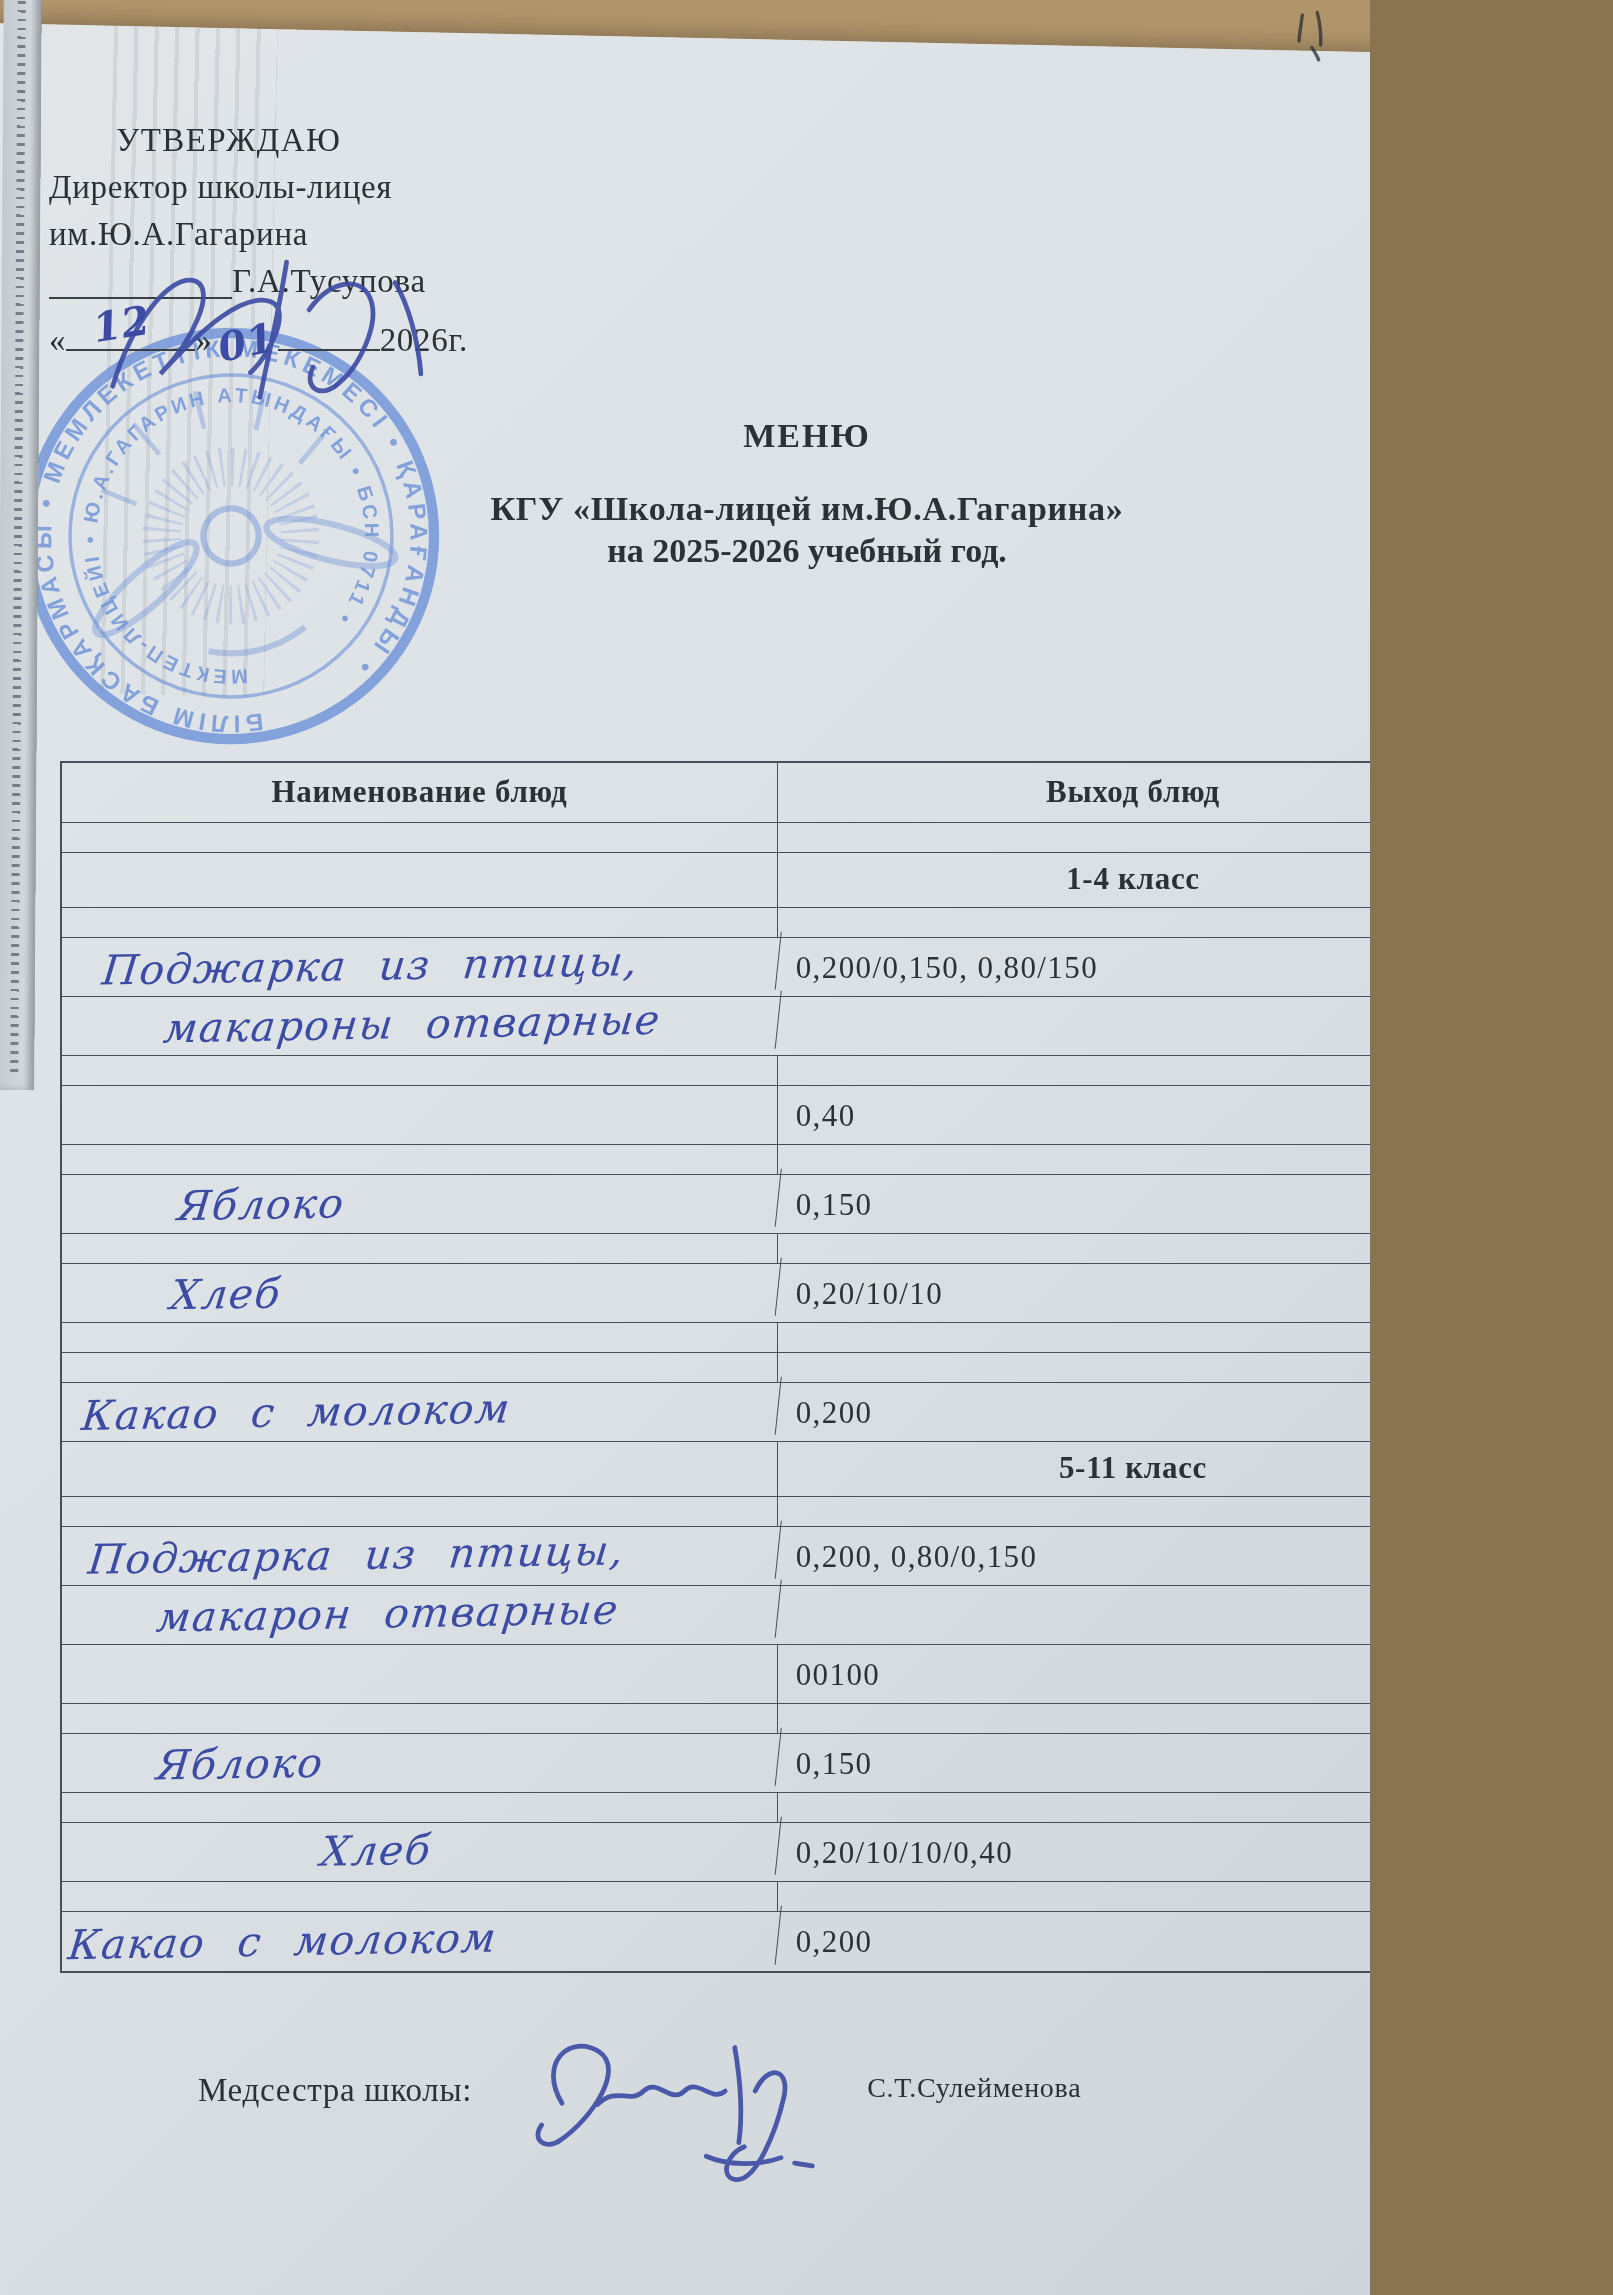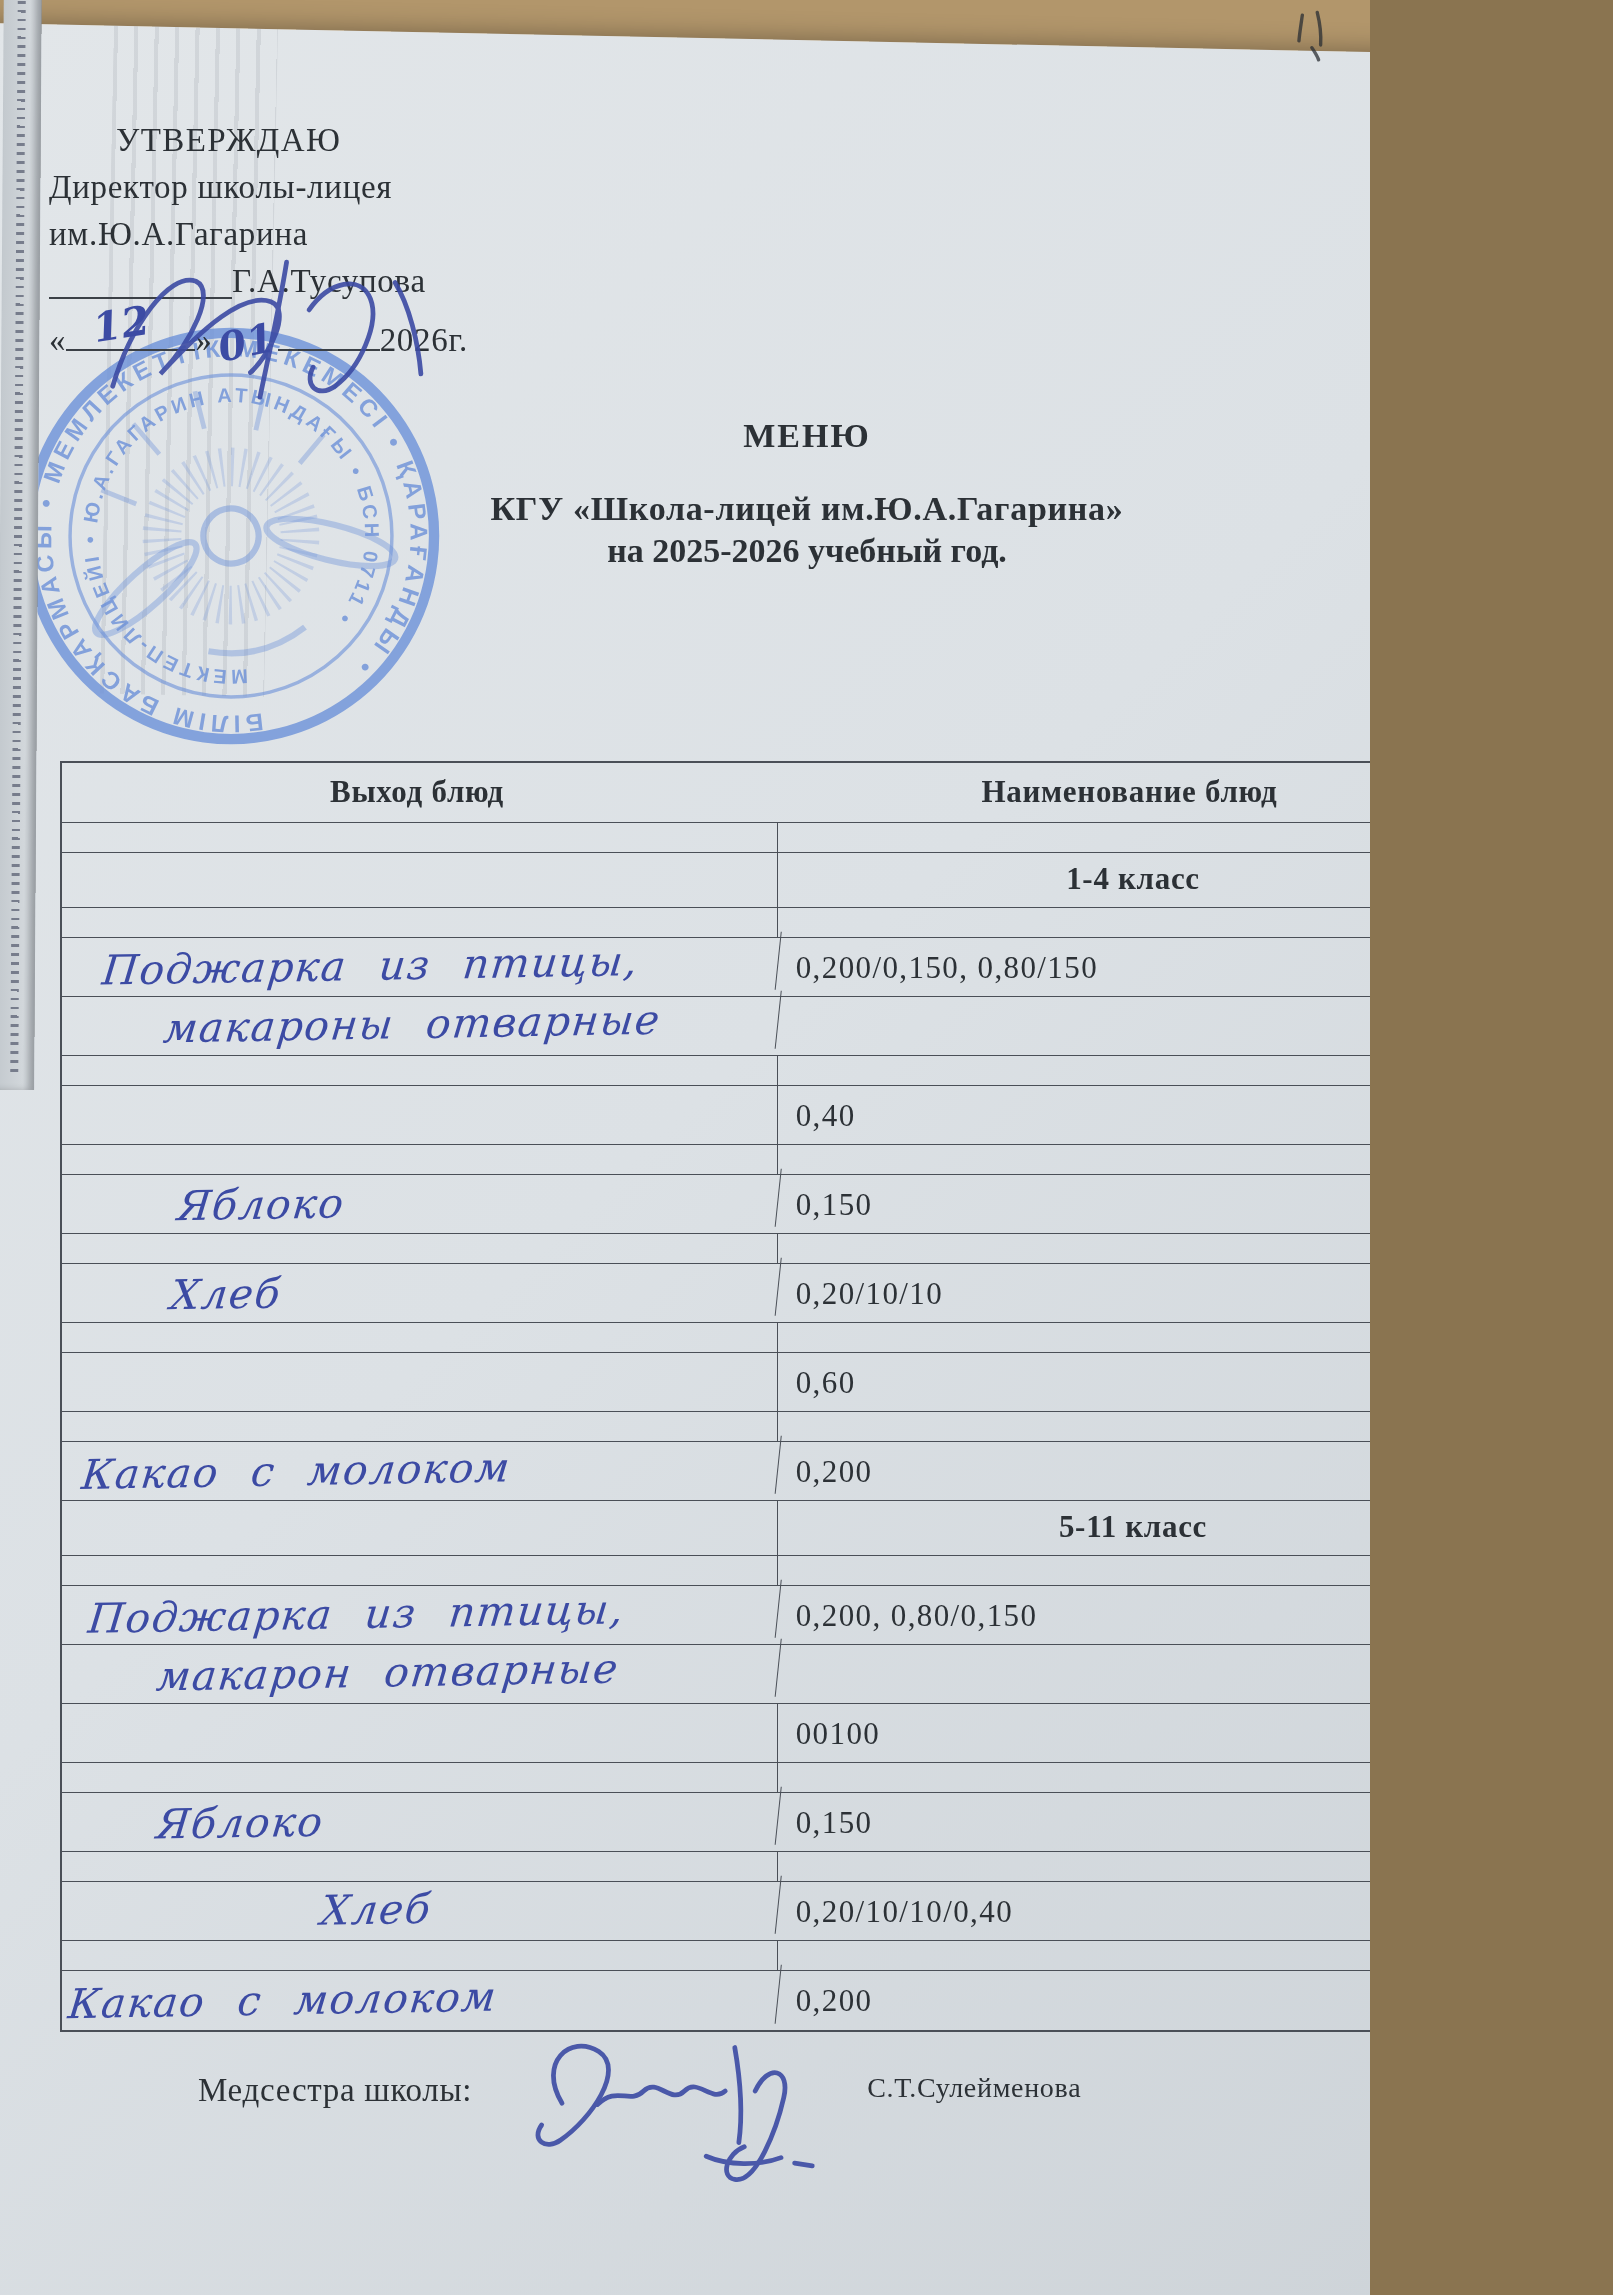--- a/index.html
+++ b/index.html
@@ -129,22 +129,22 @@
 
   <div class="title-block">
     <div class="title-menu">МЕНЮ</div>
     <div class="title-org">КГУ «Школа-лицей им.Ю.А.Гагарина»</div>
     <div class="title-year">на 2025-2026 учебный год.</div>
   </div>
 
   <div class="menu-table">
     <div>
         <div class="trow head">
+          <div class="cell cl">Наименование блюд</div>
           <div class="cell cr">Выход блюд</div>
-          <div class="cell cl">Наименование блюд</div>
         </div>
         <div class="trow spacer">
           <div class="cell cl"></div>
           <div class="cell cr"></div>
         </div>
         <div class="trow section">
           <div class="cell cl"></div>
           <div class="cell cr">1-4 класс</div>
         </div>
         <div class="trow spacer">
@@ -179,24 +179,20 @@
           <div class="cell cl"></div>
           <div class="cell cr"></div>
         </div>
         <div class="trow item">
           <div class="cell cl hand" style="padding-left: 109px;">Хлеб</div>
           <div class="cell cr">0,20/10/10</div>
         </div>
         <div class="trow spacer">
           <div class="cell cl"></div>
           <div class="cell cr"></div>
-        </div>
-        <div class="trow item">
-          <div class="cell cl"></div>
-          <div class="cell cr">0,60</div>
         </div>
         <div class="trow spacer">
           <div class="cell cl"></div>
           <div class="cell cr"></div>
         </div>
         <div class="trow item">
           <div class="cell cl hand" style="padding-left: 20.4px;">Какао с молоком</div>
           <div class="cell cr">0,200</div>
         </div>
         <div class="trow section">

